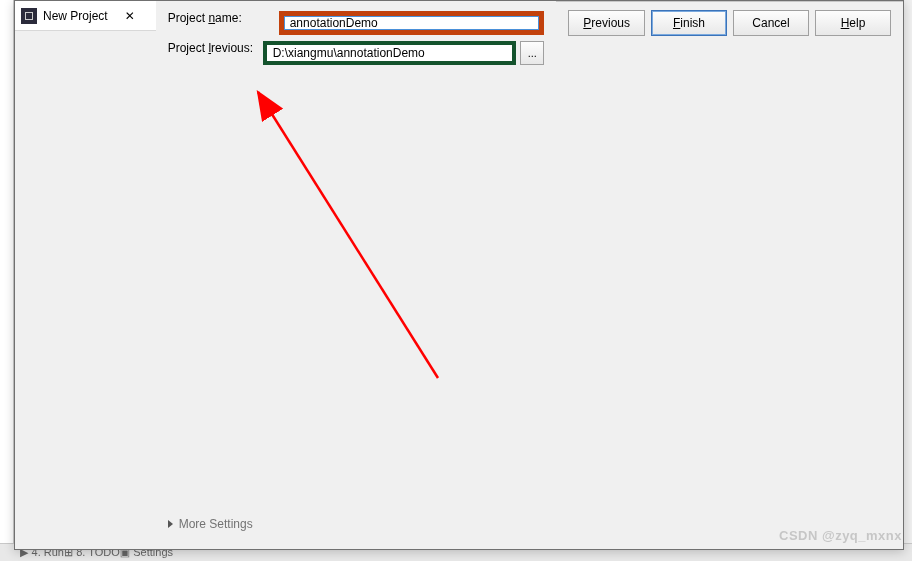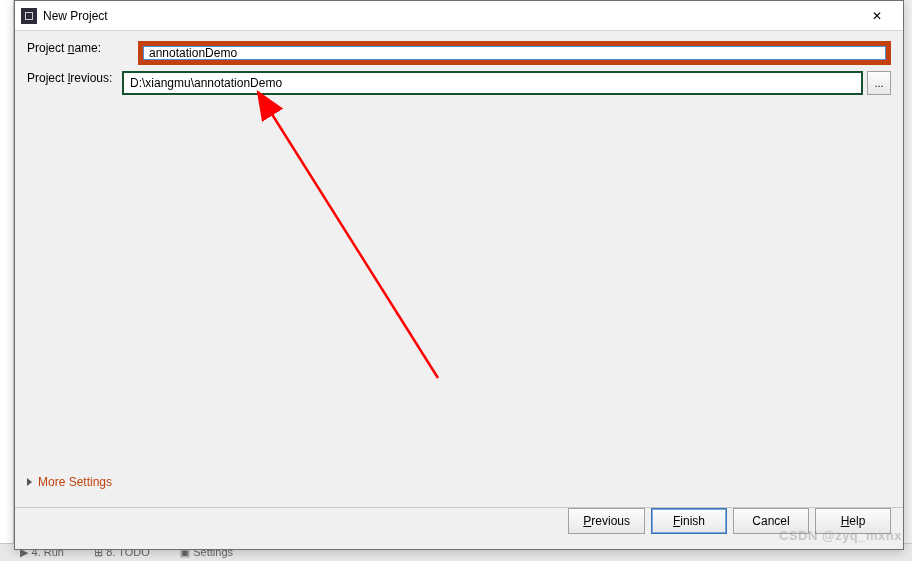--- a/index.html
+++ b/index.html
@@ -27,32 +27,31 @@
       bottom: 0;
       width: 912px;
       height: 18px;
       background: #e8e8e8;
       border-top: 1px solid #c8c8c8;
       font-size: 11px;
       color: #666;
       display: flex;
       align-items: center;
       padding-left: 20px;
-      gap: 30px;
     }
     .dialog {
       position: absolute;
       left: 14px;
       top: 0;
       width: 890px;
       height: 550px;
       background: #f0f0f0;
       border: 1px solid #707070;
       display: flex;
-      flex-direction: column;
+      flex-direction: row;
       box-shadow: 0 2px 10px rgba(0,0,0,0.2);
     }
     .titlebar {
       height: 30px;
       background: #fff;
       border-bottom: 1px solid #d8d8d8;
       display: flex;
       align-items: center;
       padding: 0 4px 0 6px;
     }
@@ -97,21 +96,21 @@
     }
     .form-label {
       width: 95px;
       color: #000;
       font-size: 12px;
     }
     .underline { text-decoration: underline; }
     .text-input {
       flex: 1;
       height: 24px;
-      border: 2px solid #14532d;
+      border: 4px solid #14532d;
       background: #fff;
       padding: 0 6px;
       font-size: 12px;
       font-family: inherit;
       outline: none;
     }
     .text-input.focused {
       border: 5px solid #c2410c;
       box-shadow: inset 0 0 0 1px #4a90d9;
       margin-left: 16px;
@@ -127,35 +126,36 @@
       display: flex;
       align-items: center;
       justify-content: center;
     }
     .more-settings {
       margin-top: auto;
       margin-bottom: 8px;
       display: flex;
       align-items: center;
       cursor: pointer;
-      color: #c2410c;
+      color: #737373;
       font-size: 12px;
     }
     .chevron {
       margin-right: 6px;
       width: 0;
       height: 0;
       border-top: 4px solid transparent;
       border-bottom: 4px solid transparent;
       border-left: 5px solid #555;
     }
     .dialog-footer {
       height: 42px;
       border-top: 1px solid #c8c8c8;
       display: flex;
+      align-items: center;
       justify-content: flex-end;
       padding: 0 12px;
       gap: 6px;
       background: #f0f0f0;
     }
     .btn {
       min-width: 76px;
       height: 26px;
       border: 1px solid #a0a0a0;
       background: linear-gradient(#fdfdfd, #e8e8e8);

